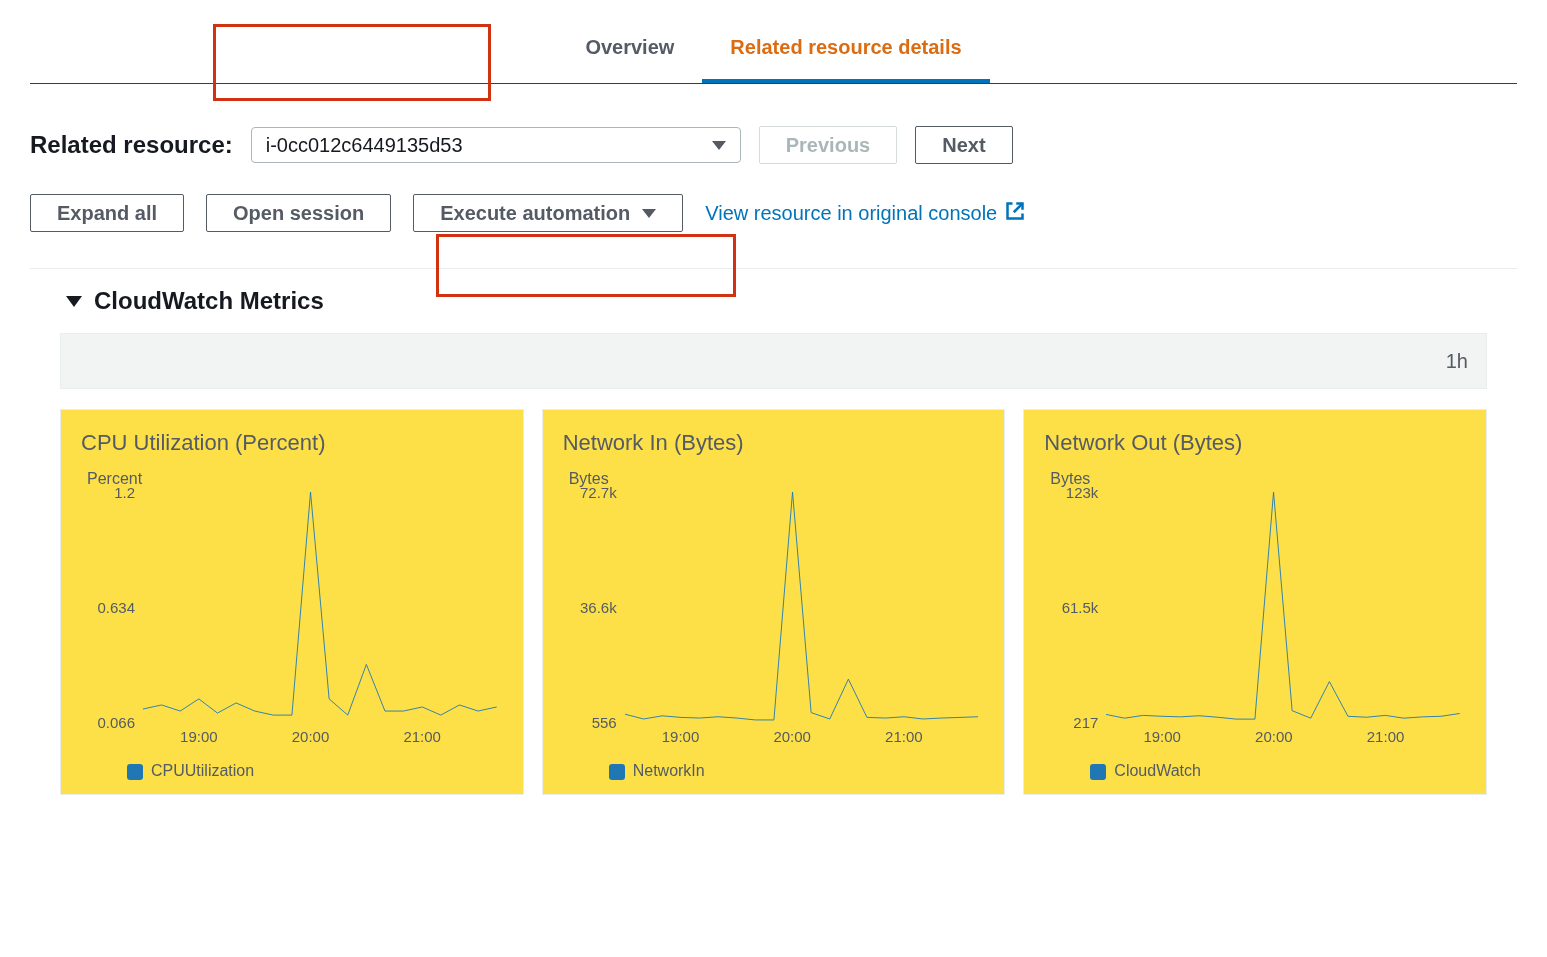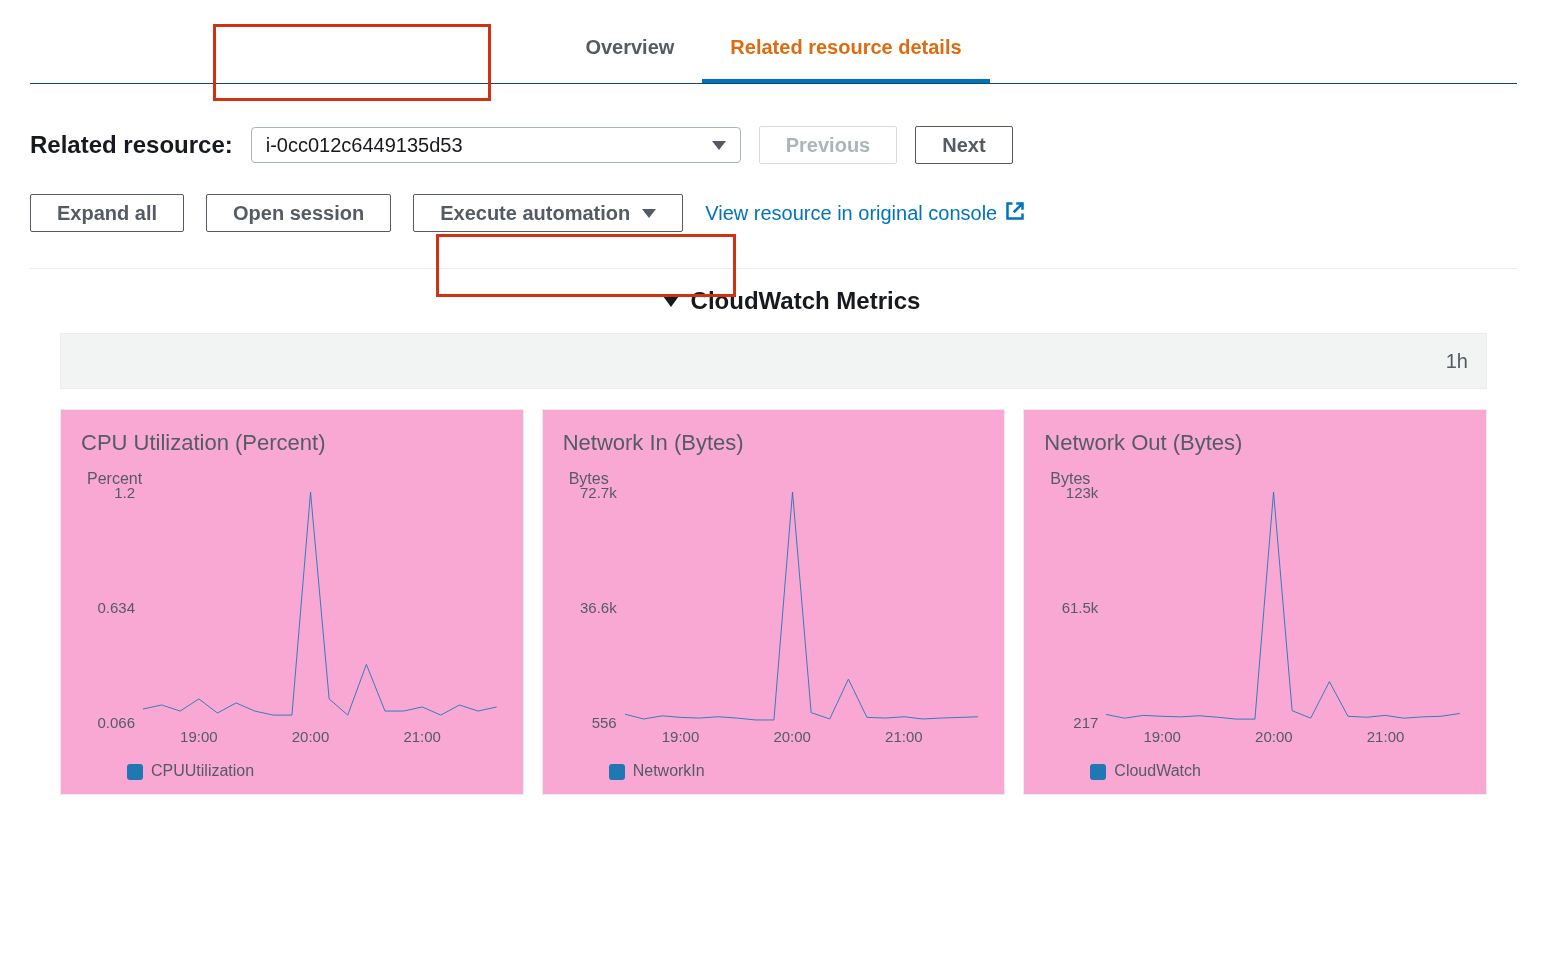--- a/index.html
+++ b/index.html
@@ -145,21 +145,20 @@
   }
   .section-header {
     display: flex;
     align-items: center;
     gap: 12px;
     padding: 18px 0 18px 36px;
     font-size: 24px;
     font-weight: 700;
     color: #16191f;
     cursor: pointer;
-    justify-content: center;
   }
   .section-header .tri {
     width: 0; height: 0;
     border-left: 8px solid transparent;
     border-right: 8px solid transparent;
     border-top: 11px solid #16191f;
   }
 
   
   .metrics-wrap {
@@ -178,21 +177,21 @@
   }
 
   .cards {
     display: flex;
     gap: 18px;
     margin-top: 20px;
   }
   .card {
     flex: 1 1 0;
     border: 1px solid #eaeded;
-    background: #f9a8d4;
+    background: #fde047;
     padding: 20px 20px 14px 20px;
     position: relative;
   }
   .card-title {
     font-size: 22px;
     color: #545b64;
     font-weight: 400;
     margin-bottom: 14px;
   }
   .card-unit {

